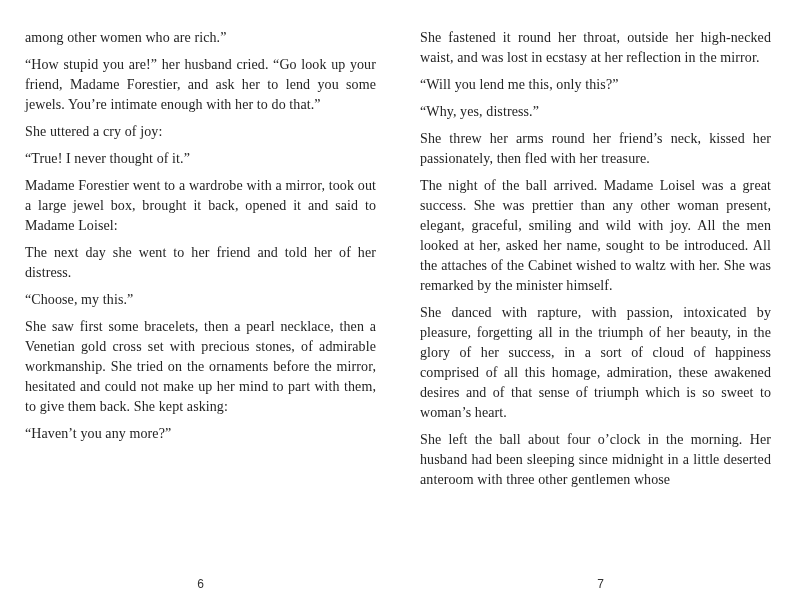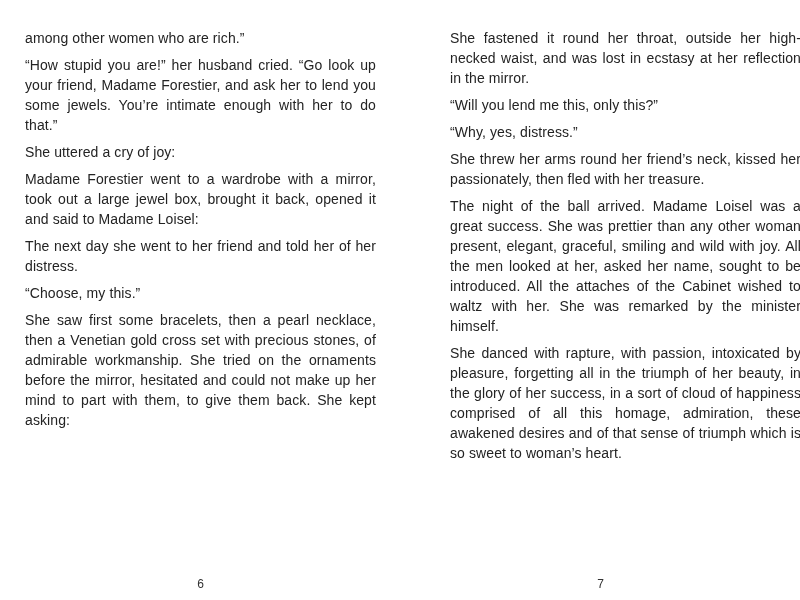--- a/index.html
+++ b/index.html
@@ -18,28 +18,29 @@
     width: 800px;
     height: 600px;
     background: #ffffff;
   }
   .page {
     position: absolute;
     top: 28px;
     width: 351px;
   }
   .page-left { left: 25px; }
-  .page-right { left: 450px; }
+  .page-right { left: 420px; }
   .page p {
     margin: 0 0 7px 0;
     font-size: 14px;
     line-height: 20px;
     text-align: justify;
     color: #232323;
     letter-spacing: 0.1px;
+    font-family: Liberation Serif, serif;
   }
   .pagenum {
     position: absolute;
     top: 577px;
     width: 351px;
     text-align: center;
     font-size: 12px;
     line-height: 14px;
     color: #333333;
   }
@@ -48,31 +49,34 @@
 </style>
 </head>
 <body>
 
 <div class="spread">
 
   <div class="page page-left">
     <p>among other women who are rich.”</p>
     <p>“How stupid you are!” her husband cried. “Go look up your friend, Madame Forestier, and ask her to lend you some jewels. You’re intimate enough with her to do that.”</p>
     <p>She uttered a cry of joy:</p>
+    <p>“True! I never thought of it.”</p>
     <p>Madame Forestier went to a wardrobe with a mirror, took out a large jewel box, brought it back, opened it and said to Madame Loisel:</p>
     <p>The next day she went to her friend and told her of her distress.</p>
     <p>“Choose, my this.”</p>
     <p>She saw first some bracelets, then a pearl necklace, then a Venetian gold cross set with precious stones, of admirable workmanship. She tried on the ornaments before the mirror, hesitated and could not make up her mind to part with them, to give them back. She kept asking:</p>
+    <p>“Haven’t you any more?”</p>
   </div>
 
   <div class="page page-right">
     <p>She fastened it round her throat, outside her high-necked waist, and was lost in ecstasy at her reflection in the mirror.</p>
     <p>“Will you lend me this, only this?”</p>
     <p>“Why, yes, distress.”</p>
     <p>She threw her arms round her friend’s neck, kissed her passionately, then fled with her treasure.</p>
     <p>The night of the ball arrived. Madame Loisel was a great success. She was prettier than any other woman present, elegant, graceful, smiling and wild with joy. All the men looked at her, asked her name, sought to be introduced. All the attaches of the Cabinet wished to waltz with her. She was remarked by the minister himself.</p>
     <p>She danced with rapture, with passion, intoxicated by pleasure, forgetting all in the triumph of her beauty, in the glory of her success, in a sort of cloud of happiness comprised of all this homage, admiration, these awakened desires and of that sense of triumph which is so sweet to woman’s heart.</p>
+    <p>She left the ball about four o’clock in the morning. Her husband had been sleeping since midnight in a little deserted anteroom with three other gentlemen whose</p>
   </div>
 
   <div class="pagenum pagenum-left">6</div>
   <div class="pagenum pagenum-right">7</div>
 
 </div>
 
 </body></html>

